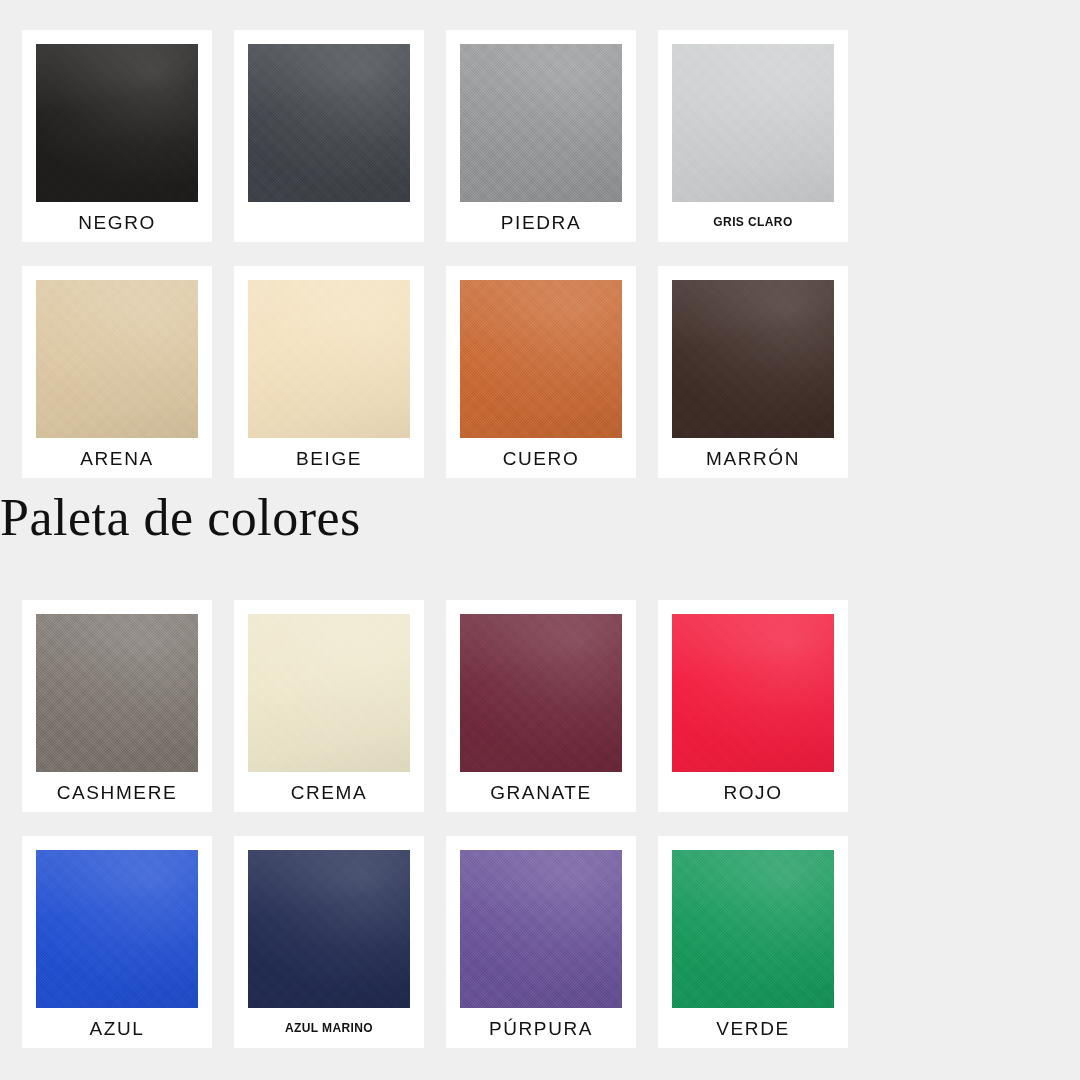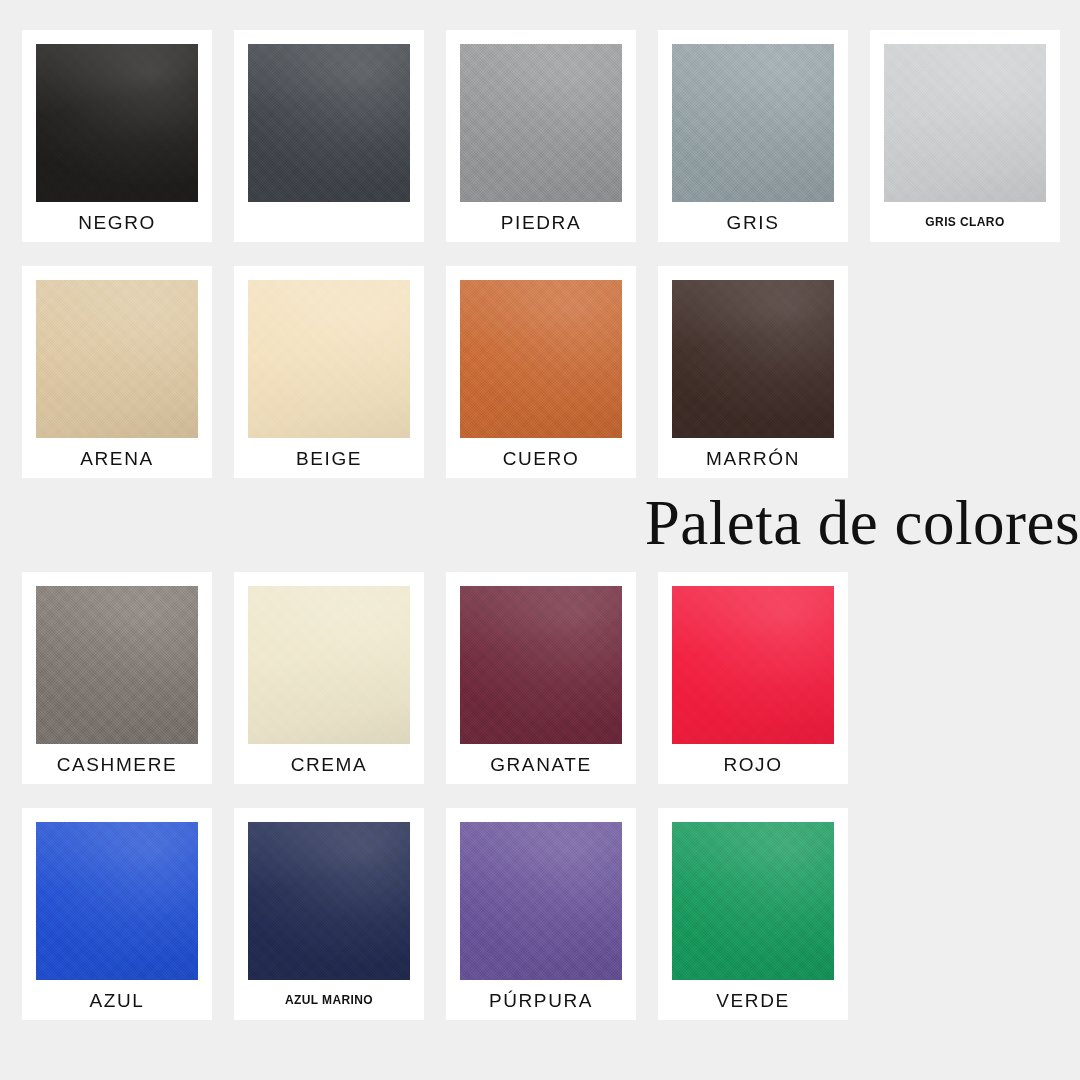--- a/index.html
+++ b/index.html
@@ -24,21 +24,21 @@
   .swatch-grid {
     position: absolute;
     left: 22px;
     right: 22px;
     display: grid;
     grid-template-columns: repeat(5, 190px);
     column-gap: 22px;
   }
 
   .grid-rows-top { top: 30px; }
-  .grid-rows-bottom { top: 572px; }
+  .grid-rows-bottom { top: 600px; }
 
   .swatch-card {
     width: 190px;
     height: 212px;
     background: #ffffff;
     box-sizing: border-box;
     padding: 14px 14px 0 14px;
     display: flex;
     flex-direction: column;
     align-items: center;
@@ -102,23 +102,23 @@
     letter-spacing: 0.4px;
     font-weight: bold;
   }
 
   
   .palette-title {
     position: absolute;
     top: 492px;
     left: 0;
     width: 1080px;
-    text-align: right;
+    text-align: left;
     font-family: "Liberation Serif", serif;
-    font-size: 63px;
+    font-size: 52px;
     line-height: 1;
     color: #111111;
     letter-spacing: 0.5px;
   }
 </style>
 </head>
 <body>
 
 <div id="palette-page">
 
@@ -128,24 +128,20 @@
         <div class="swatch-label">NEGRO</div>
       </div>
       <div class="swatch-card">
         <div class="swatch-chip" style="background-color: rgb(63, 68, 74);"></div>
       </div>
       <div class="swatch-card">
         <div class="swatch-chip" style="background-color: rgb(150, 151, 152);"></div>
         <div class="swatch-label">PIEDRA</div>
       </div>
       <div class="swatch-card">
-        <div class="swatch-chip" style="background-color: rgb(147, 160, 165);"></div>
-        <div class="swatch-label">GRIS</div>
-      </div>
-      <div class="swatch-card">
         <div class="swatch-chip" style="background-color: rgb(205, 207, 208);"></div>
         <div class="swatch-label tight">GRIS CLARO</div>
       </div>
       <div class="row-gap-spacer"></div>
       <div class="swatch-card">
         <div class="swatch-chip" style="background-color: rgb(221, 200, 163);"></div>
         <div class="swatch-label">ARENA</div>
       </div>
       <div class="swatch-card">
         <div class="swatch-chip" style="background-color: rgb(244, 226, 191);"></div>

